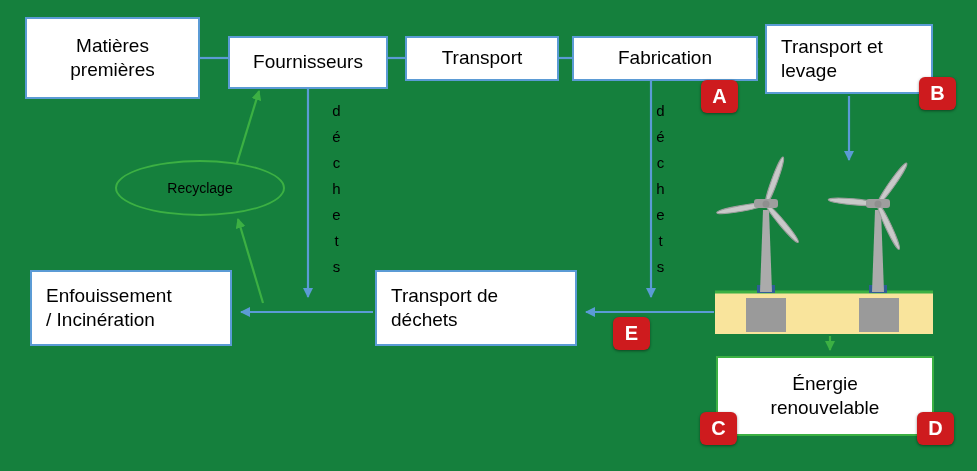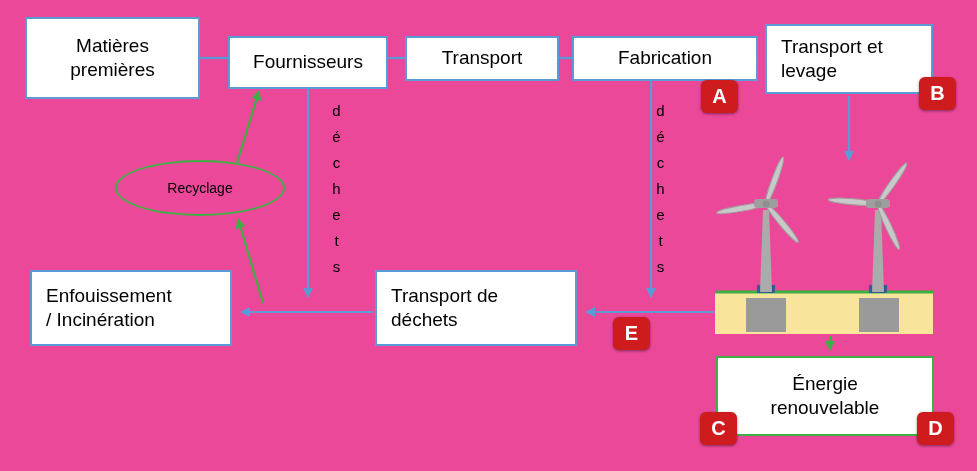--- a/index.html
+++ b/index.html
@@ -1,17 +1,17 @@
 <!DOCTYPE html>
 <html><head>
 <meta charset="utf-8">
 <style>
   html,body { margin:0; padding:0; background:#ffffff; }
   #stage {
-    position:relative; width:977px; height:471px; background:#ec4899;
+    position:relative; width:977px; height:471px; background:#15803d;
     font-family:"Liberation Sans", sans-serif; color:#000; overflow:hidden;
   }
   #connectors { position:absolute; left:0; top:0; width:977px; height:471px; }
 
   .node {
     position:absolute; background:#fff; border:2px solid #5B9BD5;
     display:flex; align-items:center; justify-content:center; text-align:center;
     font-size:19px; line-height:1.28; white-space:pre-line; box-sizing:border-box;
   }
   .node.green { border-color:#3CB043; }

